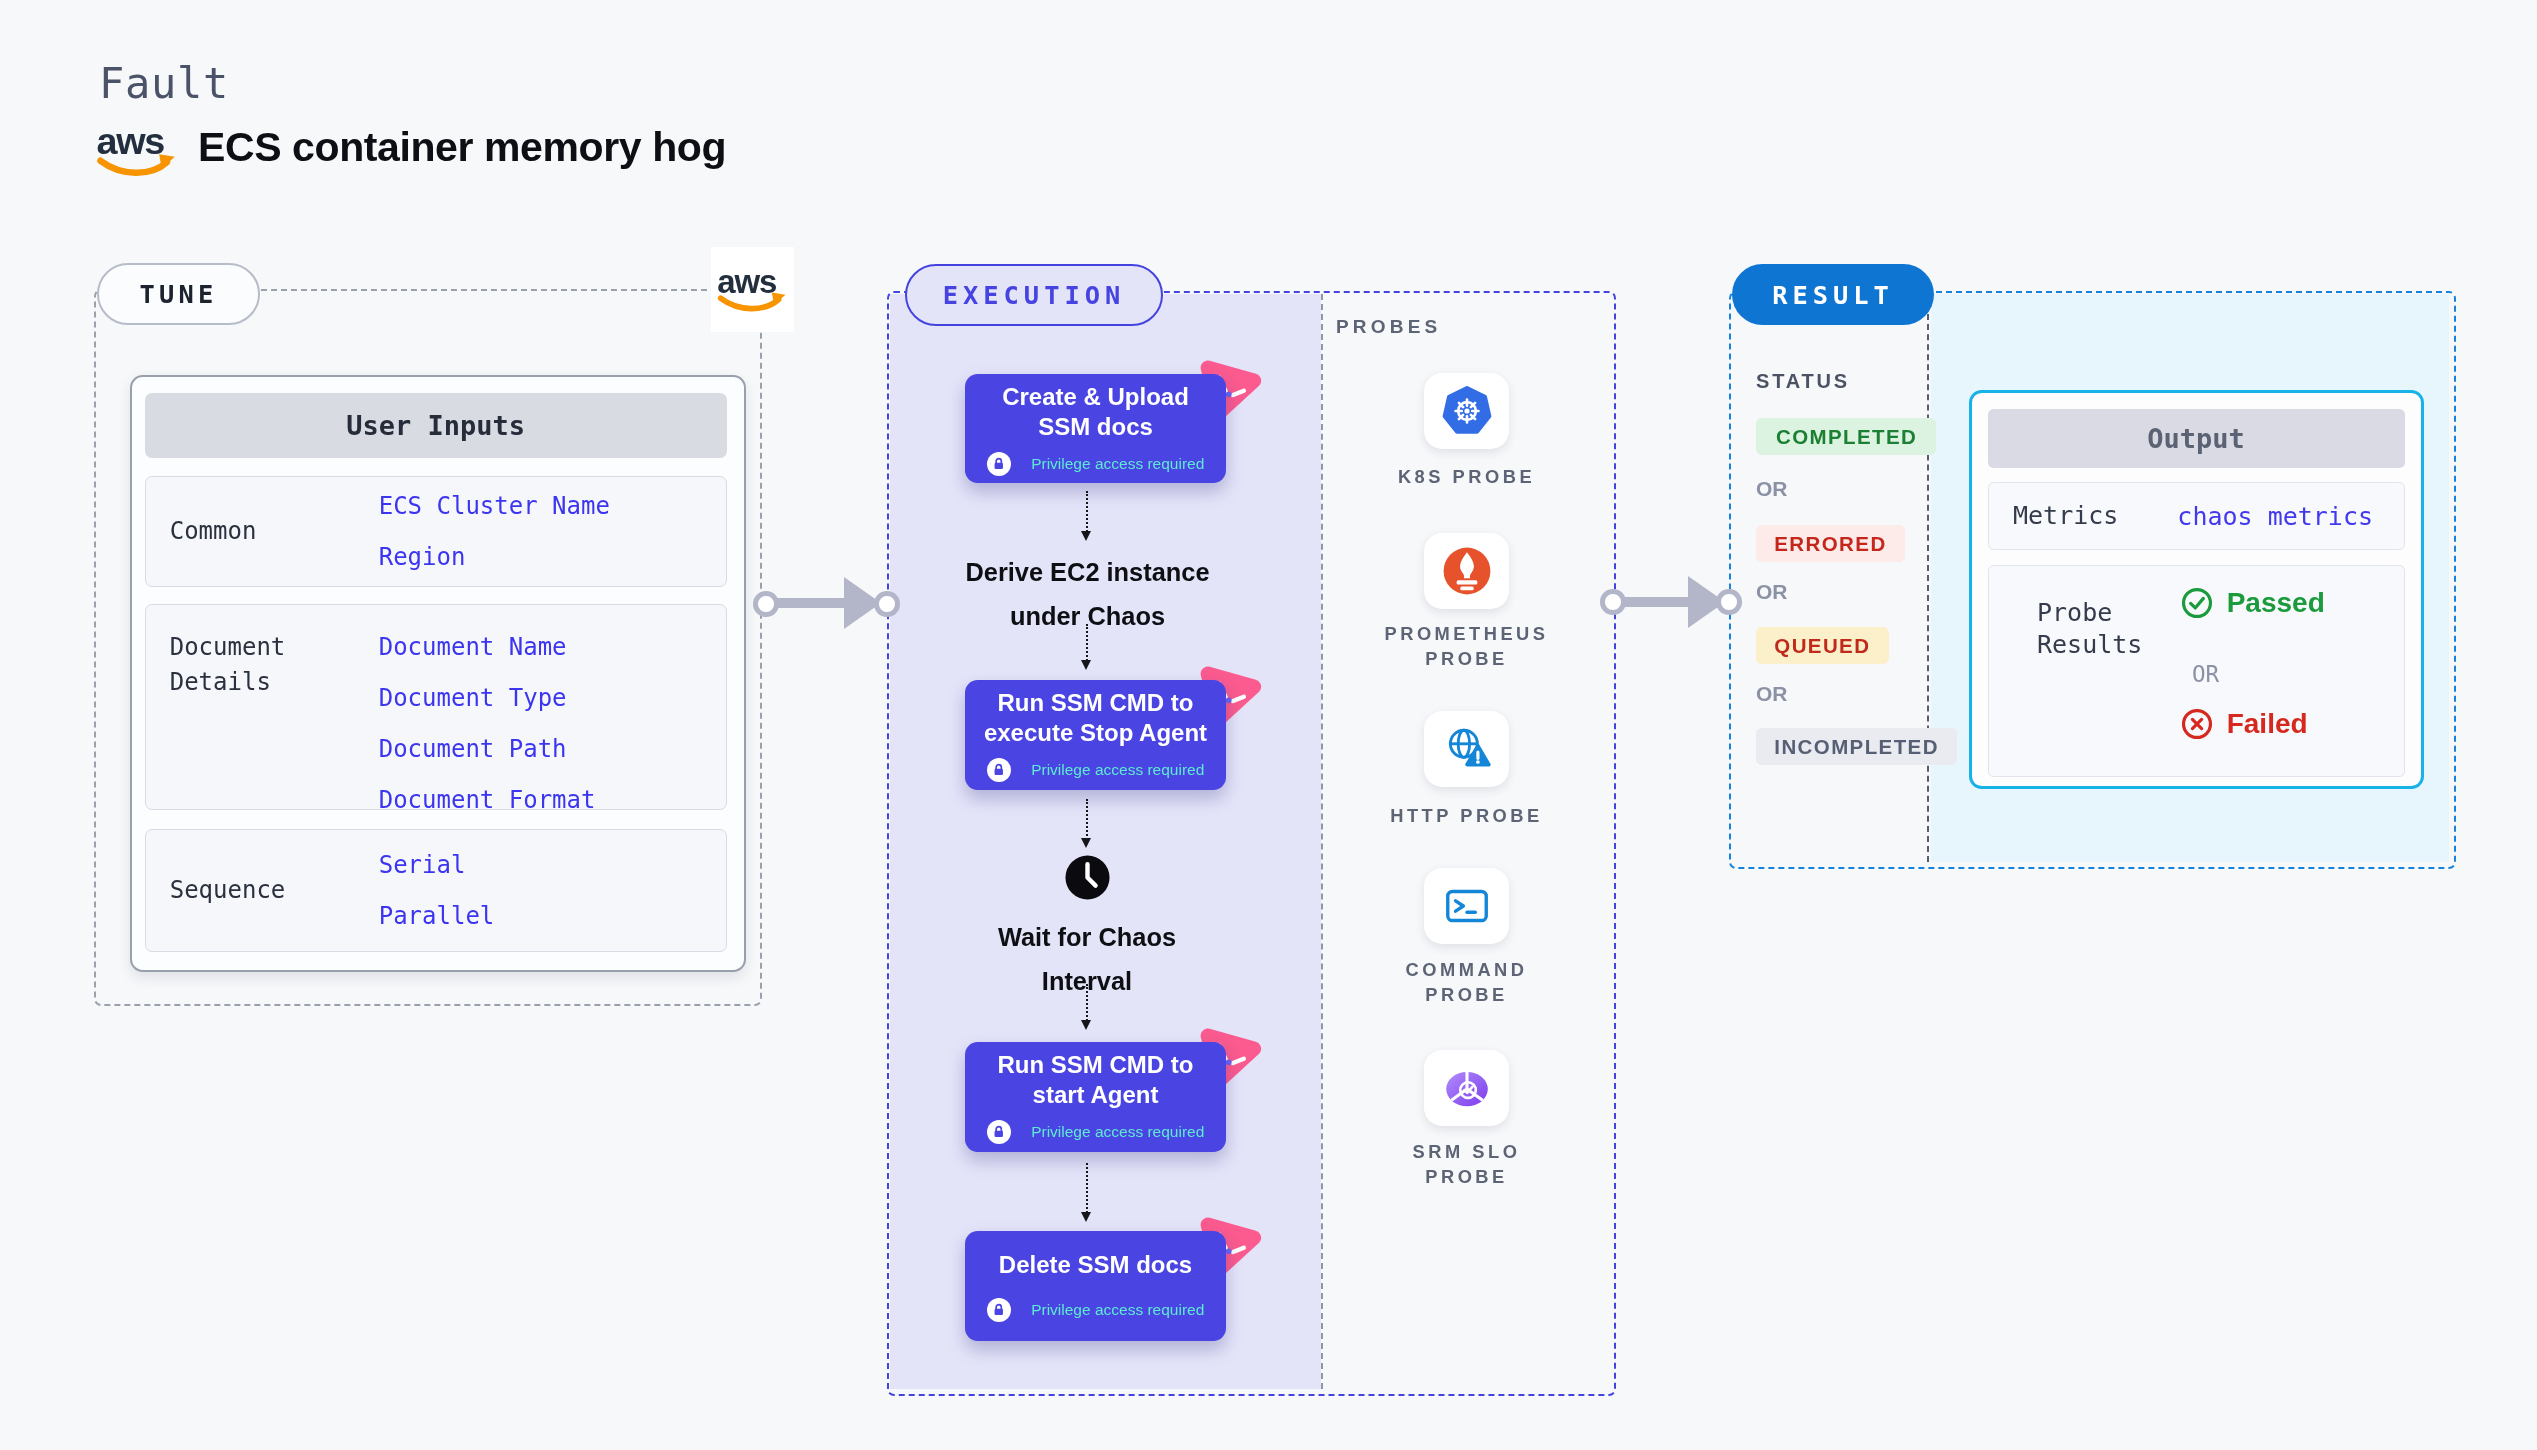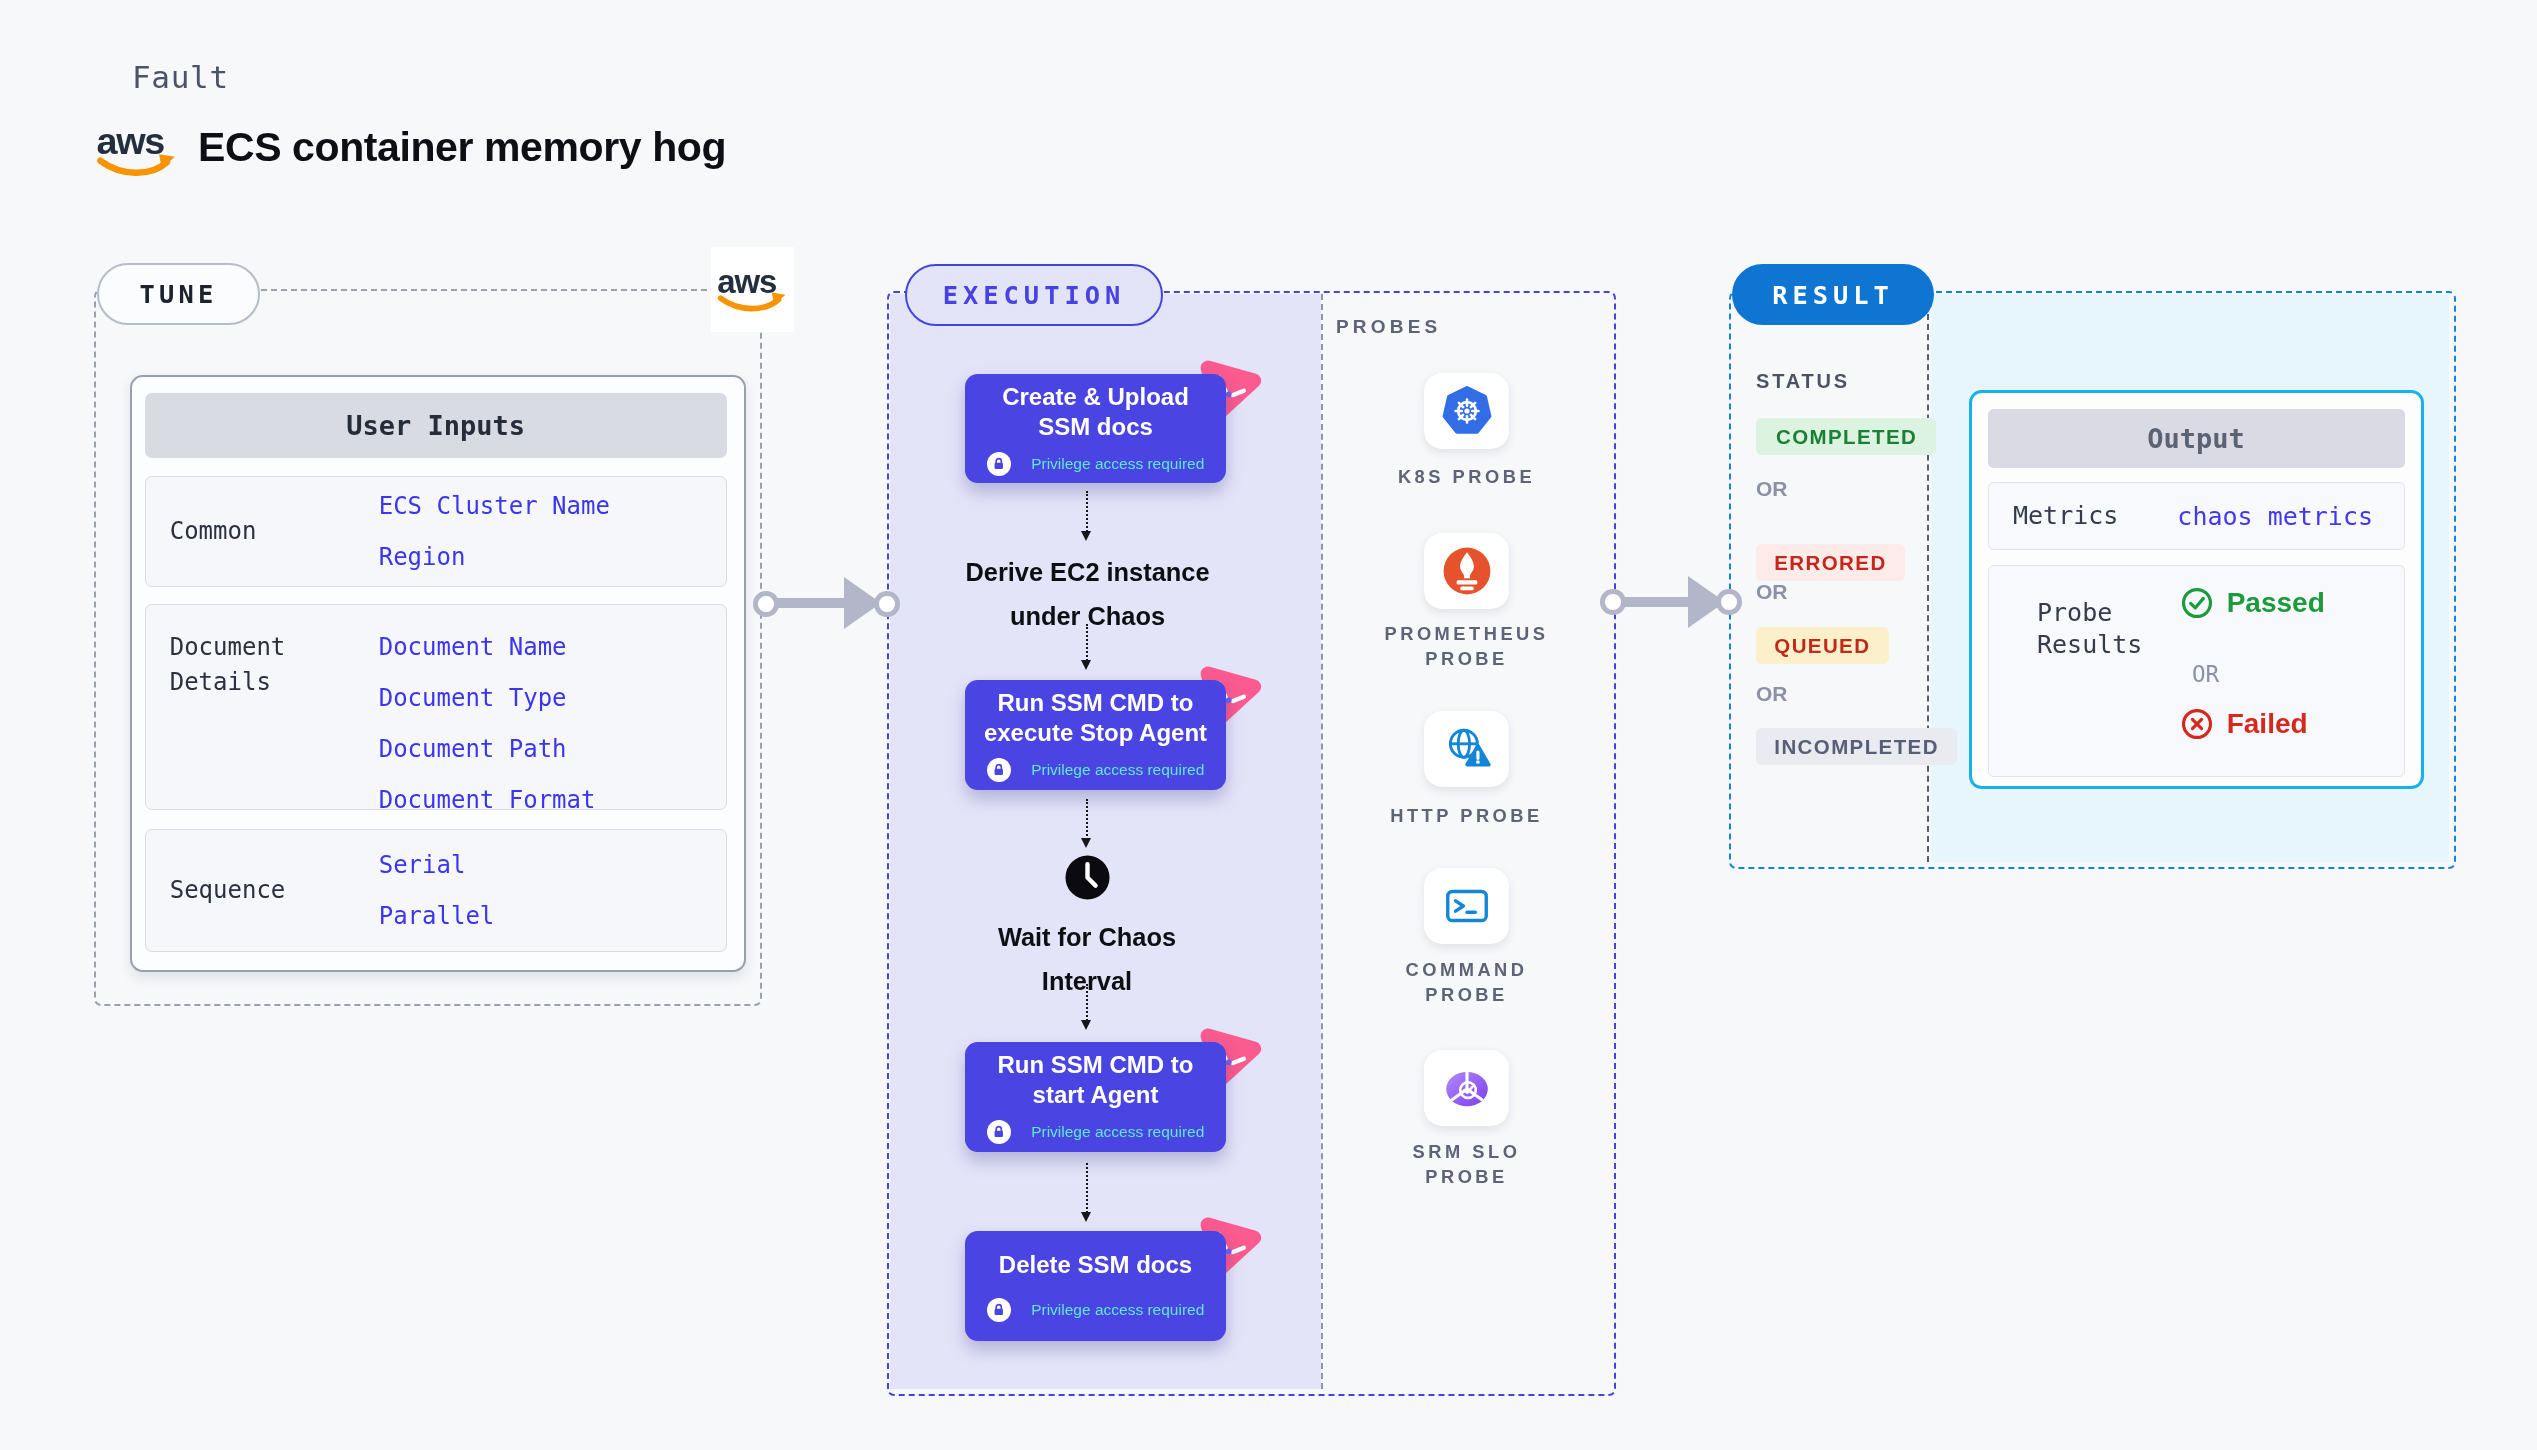--- a/index.html
+++ b/index.html
@@ -1,21 +1,21 @@
 <!DOCTYPE html>
 <html style="font-size:11.3px"><head>
 <meta charset="utf-8">
 <style>
   html,body{margin:0;padding:0;background:#eef0f4;}
   .canvas{position:relative;width:2538px;height:1451px;background:#f7f8fa;overflow:hidden;
           font-family:"Liberation Sans", sans-serif;}
   .mono{font-family:"DejaVu Sans Mono", monospace;}
 
   
-  .kicker{position:absolute;left:99px;top:59px;font-size:31px;color:#4a5367;letter-spacing:0.7px;font-weight:500;margin-left:33px;}
+  .kicker{position:absolute;left:99px;top:59px;font-size:42px;color:#4a5367;letter-spacing:0.7px;font-weight:500;}
   .page-title{position:absolute;left:198px;top:124px;font-size:41px;font-weight:bold;color:#0d0f14;letter-spacing:-0.4px;}
   .aws-logo{position:absolute;}
   .aws-logo-1{left:94px;top:119px;width:86px;height:64px;}
   .aws-logo-2-box{left:711px;top:247px;width:83px;height:85px;background:#ffffff;z-index:6;display:flex;align-items:center;justify-content:center;}
   .aws-logo-2-box svg{width:75px;}
 
   
   .region{position:absolute;border-radius:7px;z-index:2;}
   .fill{position:absolute;z-index:0;}
   .vdivider{position:absolute;width:0;z-index:1;}
@@ -356,21 +356,21 @@
 
   <div class="fill result-fill"></div>
   <div class="vdivider result-divider"></div>
   <div class="region result-region"></div>
   <div class="pill mono result-pill">RESULT</div>
 
   <div class="status-label">STATUS</div>
 
   <div class="badge badge-completed" style="top:418px;">COMPLETED</div>
   <div class="or-status" style="top:477px;">OR</div>
-  <div class="badge badge-errored" style="top:544px;">ERRORED</div>
+  <div class="badge badge-errored" style="top:525px;">ERRORED</div>
   <div class="or-status" style="top:580px;">OR</div>
   <div class="badge badge-queued" style="top:627px;">QUEUED</div>
   <div class="or-status" style="top:682px;">OR</div>
   <div class="badge badge-incompleted" style="top:728px;">INCOMPLETED</div>
 
   <div class="output-box">
     <div class="out-header mono">Output</div>
 
     <div class="out-row out-row-metrics">
       <span class="out-label mono">Metrics</span>

